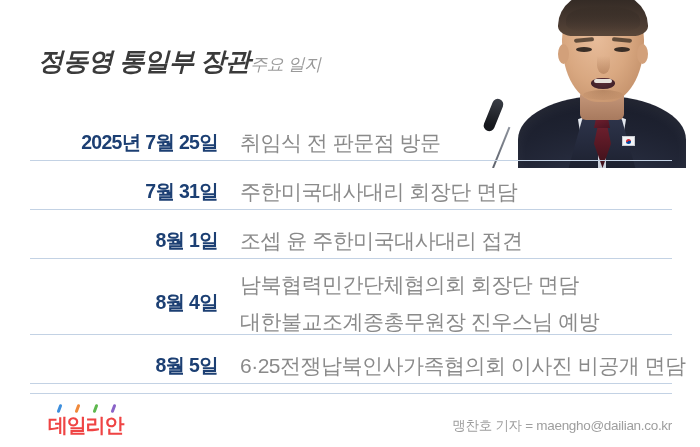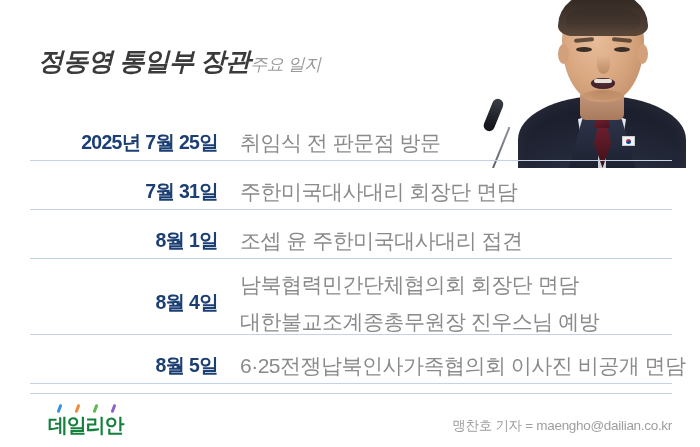--- a/index.html
+++ b/index.html
@@ -337,21 +337,21 @@
     justify-content: space-between;
   }
   .logo {
     position: relative;
     margin-left: 18px;
     padding-top: 9px;
   }
   .logo-text {
     font-size: 20px;
     font-weight: 700;
-    color: #15803d;
+    color: #ef4444;
     letter-spacing: -1.2px;
   }
   .logo-accents {
     position: absolute;
     left: 4px;
     top: 1px;
     width: 72px;
     height: 10px;
   }
   .logo-accents i {

